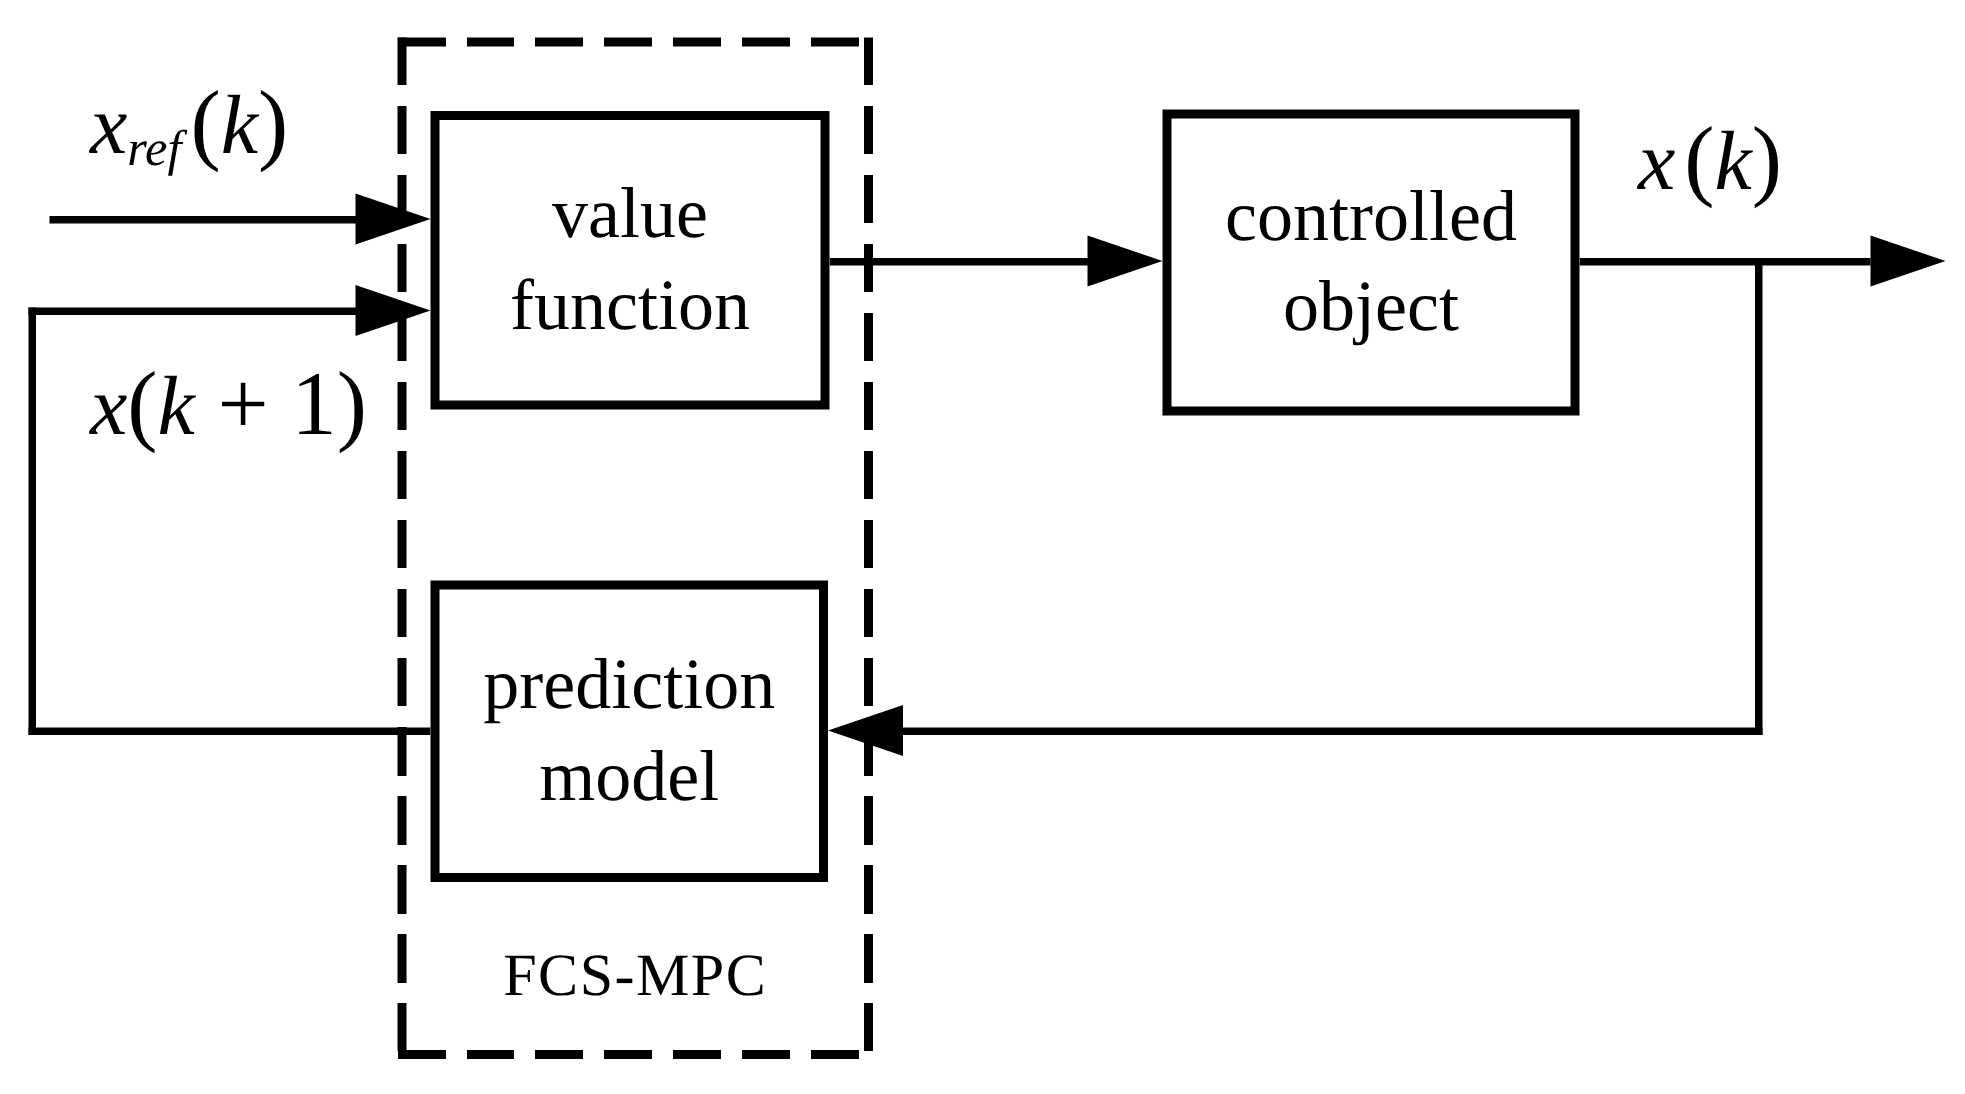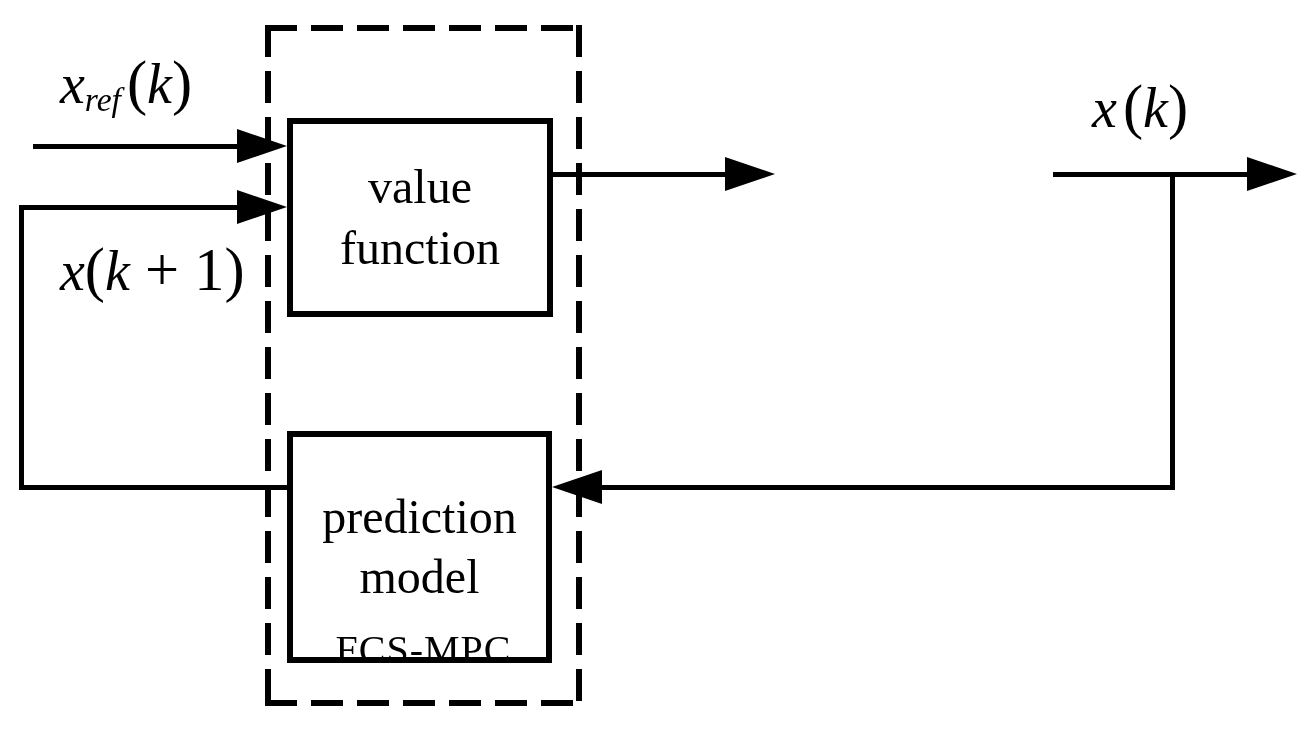--- a/index.html
+++ b/index.html
@@ -20,21 +20,21 @@
     border-right:50px solid var(--ink); }
   
   .dash-h { position:absolute; height:6px;
     background:repeating-linear-gradient(90deg, var(--ink) 0 32px, transparent 32px 46px); }
   .dash-v { position:absolute; width:6px;
     background:repeating-linear-gradient(180deg, var(--ink) 0 32px, transparent 32px 46px); }
   
   .box { position:absolute; box-sizing:border-box;
     border:6px solid var(--ink); background:var(--bg);
     display:flex; flex-direction:column; align-items:center; justify-content:center;
-    font-size:48px; line-height:1.26; text-align:center;margin-top:44px; }
+    font-size:48px; line-height:1.26; text-align:center; }
   .box span { display:block; }
   
   .mlabel { position:absolute; font-size:56px; white-space:nowrap; }
   .mvar { font-style:italic; }
   .msub { font-style:italic; font-size:0.6em; position:relative; top:0.25em; }
   .paren { font-style:normal; font-size:1.08em; }
   .sp { margin-left:0.10em; }
   .group-label { position:absolute; font-size:40px; text-align:center; letter-spacing:1px; }
 </style>
 </head>
@@ -64,22 +64,26 @@
 
   <div class="line" style="left:1170px; top:172px; width:5px;  height:318px;"></div>
   <div class="line" style="left:598px;  top:485px; width:577px; height:5px;"></div>
   <div class="arrow-l" style="left:552px; top:470px;"></div>
 
   <div class="box" style="left:287px; top:74px;  width:266px; height:199px;">
     <span>value</span>
     <span>function</span>
   </div>
 
+  <div class="box" style="left:775px; top:73px;  width:278px; height:204px;">
+    <span>controlled</span>
+    <span>object</span>
+  </div>
 
-  <div class="box" style="left:287px; top:387px; width:265px; height:232px;">
+  <div class="box" style="left:287px; top:387px; width:265px; height:201px;">
     <span>prediction</span>
     <span>model</span>
   </div>
 
   <div class="mlabel" style="left:60px; top:48px;">
     <span class="mvar">x</span><span class="msub">ref</span><span class="paren sp">(</span><span class="mvar">k</span><span class="paren">)</span>
   </div>
 
   <div class="mlabel" style="left:60px; top:235px;font-family:Liberation Serif, serif;">
     <span class="mvar">x</span><span class="paren">(</span><span class="mvar">k</span><span class="paren"> + 1)</span>

